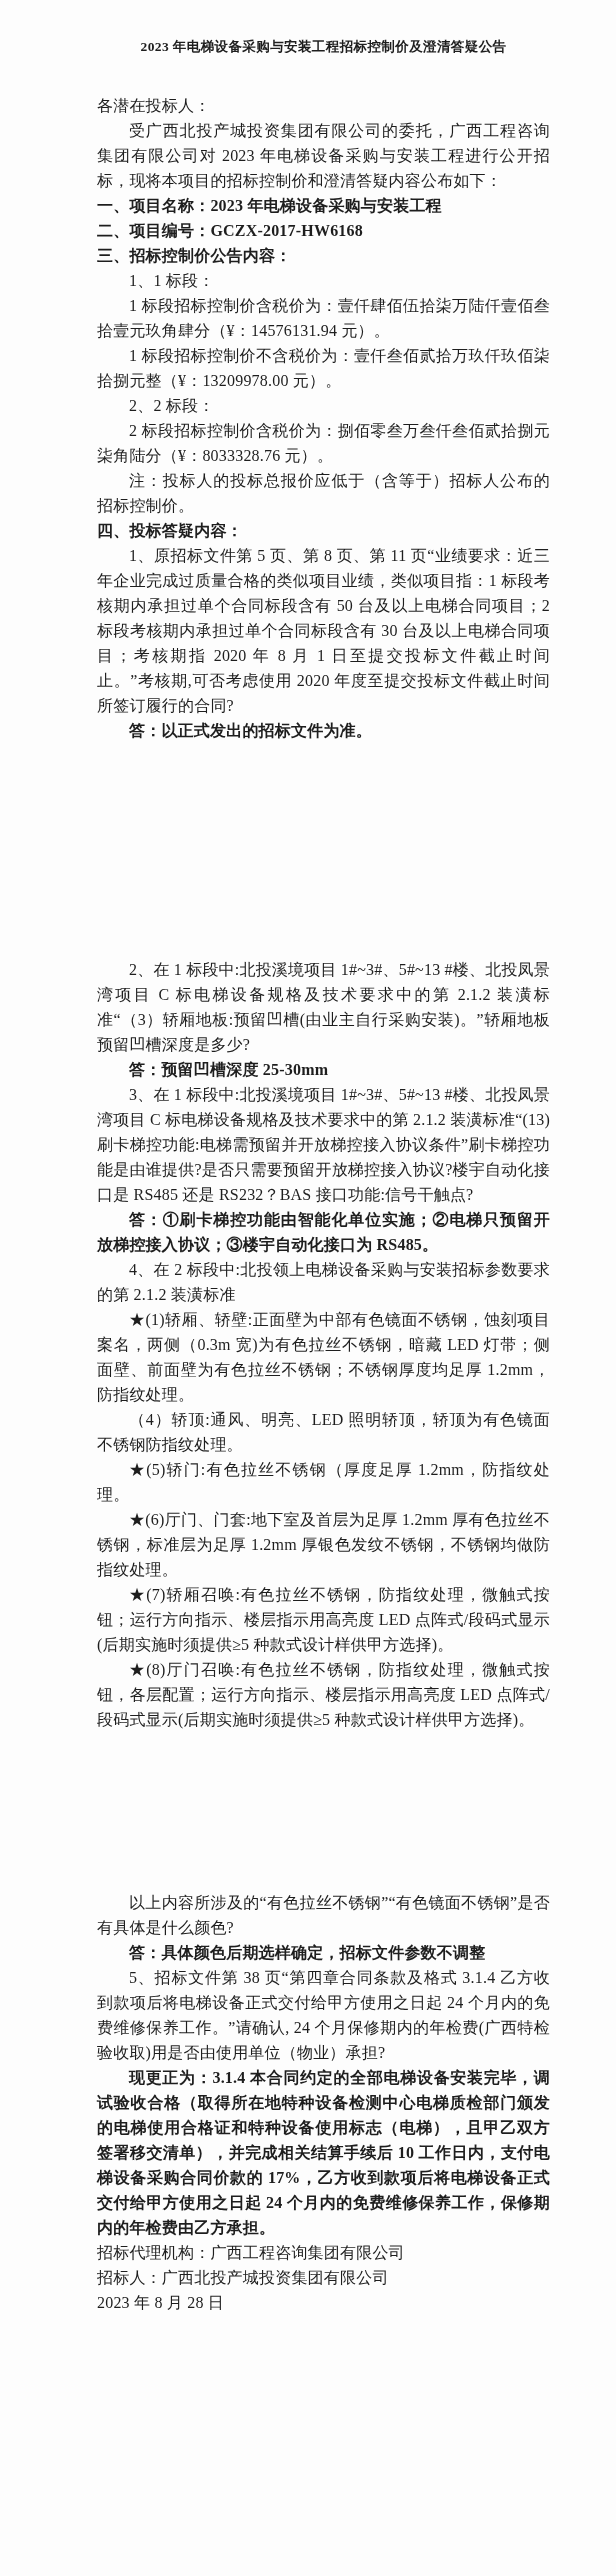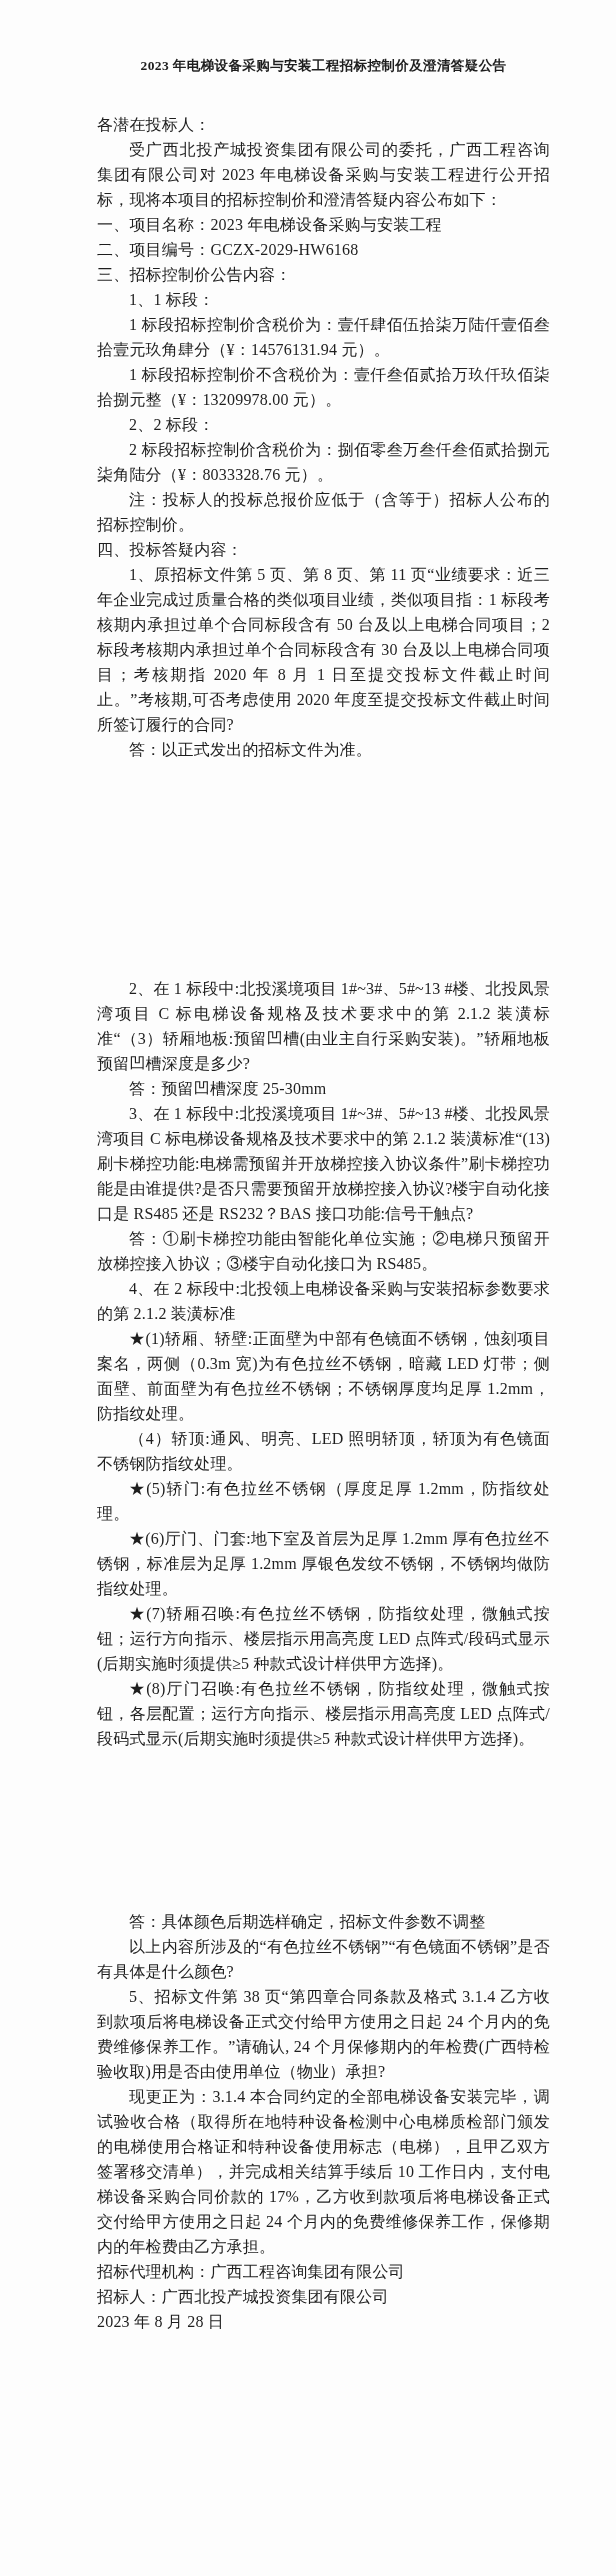--- a/index.html
+++ b/index.html
@@ -3,21 +3,21 @@
 <meta charset="utf-8">
 <style>
   html, body { margin: 0; padding: 0; background: #fdfdfd; }
   .doc {
     position: relative;
     width: 617px;
     height: 2576px;
     box-sizing: border-box;
     background: #fdfdfd;
     color: #1e1e1e;
-    padding: 55px 67px 31px 97px;
+    padding: 36px 67px 31px 97px;
     overflow: hidden;
     font-family: "Liberation Serif", "DejaVu Serif", serif;
   }
   .page { display: block; }
   #page2 { margin-top: 214px; }
   #page3 { margin-top: 158px; }
   p.para {
     margin: 0;
     font-size: 16px;
     line-height: 25px;
@@ -28,21 +28,21 @@
   p.title {
     font-size: 13.5px;
     font-weight: 700;
     text-align: center;
     line-height: 21.6px;
     text-indent: 0;
     margin-bottom: 35px;
     letter-spacing: 0.4px;
   }
   .indent { text-indent: 2em; }
-  .bold { font-weight: 400; }
+  .bold { font-weight: 700; }
   .loose { line-height: 32px; }
   .tight { line-height: 22.4px; }
   .sign {
     text-align: right;
     padding-right: 35px;
     line-height: 33px;
     text-indent: 0;
   }
   .sign-first { margin-top: 37px; }
   .date { padding-right: 88px; }
@@ -50,21 +50,21 @@
 </style>
 </head>
 <body>
 
 <div class="doc">
   <section class="page" id="page1">
       <p class="para title"><span>2023 年电梯设备采购与安装工程招标控制价及澄清答疑公告</span></p>
       <p class="para"><span>各潜在投标人：</span></p>
       <p class="para indent"><span>受广西北投产城投资集团有限公司的委托，广西工程咨询集团有限公司对 2023 年电梯设备采购与安装工程进行公开招标，现将本项目的招标控制价和澄清答疑内容公布如下：</span></p>
       <p class="para bold"><span>一、项目名称：2023 年电梯设备采购与安装工程</span></p>
-      <p class="para bold"><span>二、项目编号：GCZX-2029-HW6168</span></p>
+      <p class="para bold"><span>二、项目编号：GCZX-2017-HW6168</span></p>
       <p class="para bold"><span>三、招标控制价公告内容：</span></p>
       <p class="para indent"><span>1、1 标段：</span></p>
       <p class="para indent"><span>1 标段招标控制价</span><span class="b">含税价</span><span>为：壹仟肆佰伍拾柒万陆仟壹佰叁拾壹元玖角肆分（¥：14576131.94 元）。</span></p>
       <p class="para indent"><span>1 标段招标控制价</span><span class="b">不含税价</span><span>为：壹仟叁佰贰拾万玖仟玖佰柒拾捌元整（¥：13209978.00 元）。</span></p>
       <p class="para indent"><span>2、2 标段：</span></p>
       <p class="para indent"><span>2 标段招标控制价</span><span class="b">含税价</span><span>为：捌佰零叁万叁仟叁佰贰拾捌元柒角陆分（¥：8033328.76 元）。</span></p>
       <p class="para indent"><span>注：投标人的投标总报价应低于（含等于）招标人公布的招标控制价。</span></p>
       <p class="para bold"><span>四、投标答疑内容：</span></p>
       <p class="para indent"><span>1、原招标文件第 5 页、第 8 页、第 11 页“业绩要求：近三年企业完成过质量合格的类似项目业绩，类似项目指：1 标段考核期内承担过单个合同标段含有 50 台及以上电梯合同项目；2 标段考核期内承担过单个合同标段含有 30 台及以上电梯合同项目；考核期指 2020 年 8 月 1 日至提交投标文件截止时间止。”考核期,可否考虑使用 2020 年度至提交投标文件截止时间所签订履行的合同?</span></p>
       <p class="para indent bold"><span>答：以正式发出的招标文件为准。</span></p>
@@ -76,22 +76,22 @@
       <p class="para indent bold"><span>答：①刷卡梯控功能由智能化单位实施；②电梯只预留开放梯控接入协议；③楼宇自动化接口为 RS485。</span></p>
       <p class="para indent loose"><span>4、在 2 标段中:北投领上电梯设备采购与安装招标参数要求的第 2.1.2 装潢标准</span></p>
       <p class="para indent loose"><span>★(1)轿厢、轿壁:正面壁为中部有色镜面不锈钢，蚀刻项目案名，两侧（0.3m 宽)为有色拉丝不锈钢，暗藏 LED 灯带；侧面壁、前面壁为有色拉丝不锈钢；不锈钢厚度均足厚 1.2mm，防指纹处理。</span></p>
       <p class="para indent loose"><span>（4）轿顶:通风、明亮、LED 照明轿顶，轿顶为有色镜面不锈钢防指纹处理。</span></p>
       <p class="para indent loose"><span>★(5)轿门:有色拉丝不锈钢（厚度足厚 1.2mm，防指纹处理。</span></p>
       <p class="para indent loose"><span>★(6)厅门、门套:地下室及首层为足厚 1.2mm 厚有色拉丝不锈钢，标准层为足厚 1.2mm 厚银色发纹不锈钢，不锈钢均做防指纹处理。</span></p>
       <p class="para indent loose"><span>★(7)轿厢召唤:有色拉丝不锈钢，防指纹处理，微触式按钮；运行方向指示、楼层指示用高亮度 LED 点阵式/段码式显示(后期实施时须提供≥5 种款式设计样供甲方选择)。</span></p>
       <p class="para indent loose"><span>★(8)厅门召唤:有色拉丝不锈钢，防指纹处理，微触式按钮，各层配置；运行方向指示、楼层指示用高亮度 LED 点阵式/段码式显示(后期实施时须提供≥5 种款式设计样供甲方选择)。</span></p>
     </section>
   <section class="page" id="page3">
+      <p class="para indent loose"><span>以上内容所涉及的“有色拉丝不锈钢”“有色镜面不锈钢”是否有具体是什么颜色?</span></p>
       <p class="para indent bold"><span>答：具体颜色后期选样确定，招标文件参数不调整</span></p>
-      <p class="para indent loose"><span>以上内容所涉及的“有色拉丝不锈钢”“有色镜面不锈钢”是否有具体是什么颜色?</span></p>
       <p class="para indent tight"><span>5、招标文件第 38 页“第四章合同条款及格式 3.1.4 乙方收到款项后将电梯设备正式交付给甲方使用之日起 24 个月内的免费维修保养工作。”请确认, 24 个月保修期内的年检费(广西特检验收取)用是否由使用单位（物业）承担?</span></p>
       <p class="para indent bold tight"><span>现更正为：3.1.4 本合同约定的全部电梯设备安装完毕，调试验收合格（取得所在地特种设备检测中心电梯质检部门颁发的电梯使用合格证和特种设备使用标志（电梯），且甲乙双方签署移交清单），并完成相关结算手续后 10 工作日内，支付电梯设备采购合同价款的 17%，乙方收到款项后将电梯设备正式交付给甲方使用之日起 24 个月内的免费维修保养工作，保修期内的年检费由乙方承担。</span></p>
       <p class="para sign"><span>招标代理机构：广西工程咨询集团有限公司</span></p>
       <p class="para sign sign-first"><span>招标人：广西北投产城投资集团有限公司</span></p>
       <p class="para sign date"><span>2023 年 8 月 28 日</span></p>
     </section>
 </div>
 
 
 </body></html>

